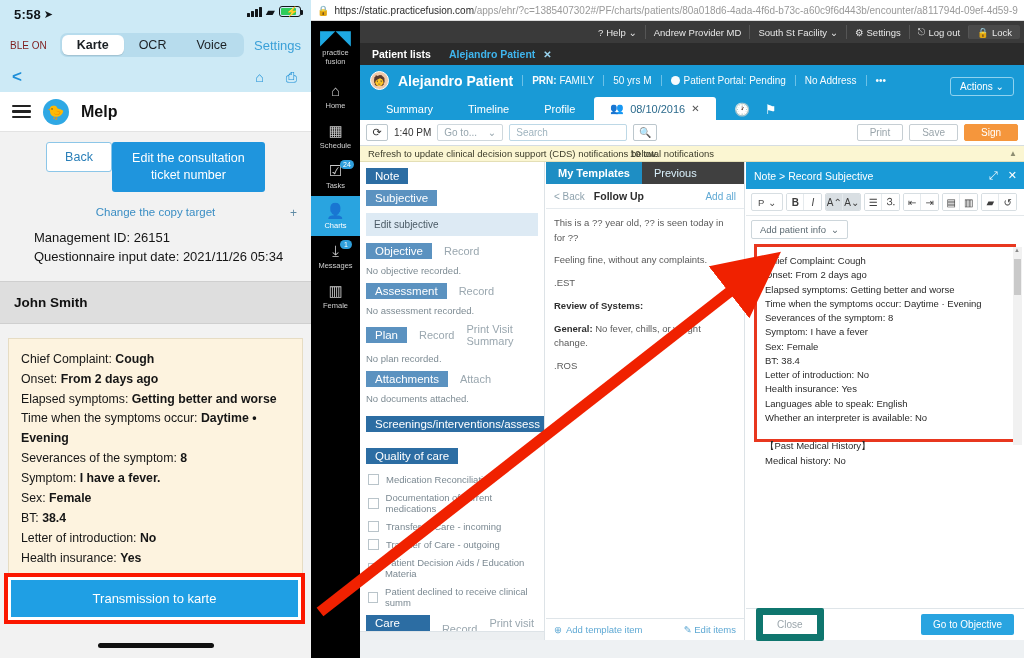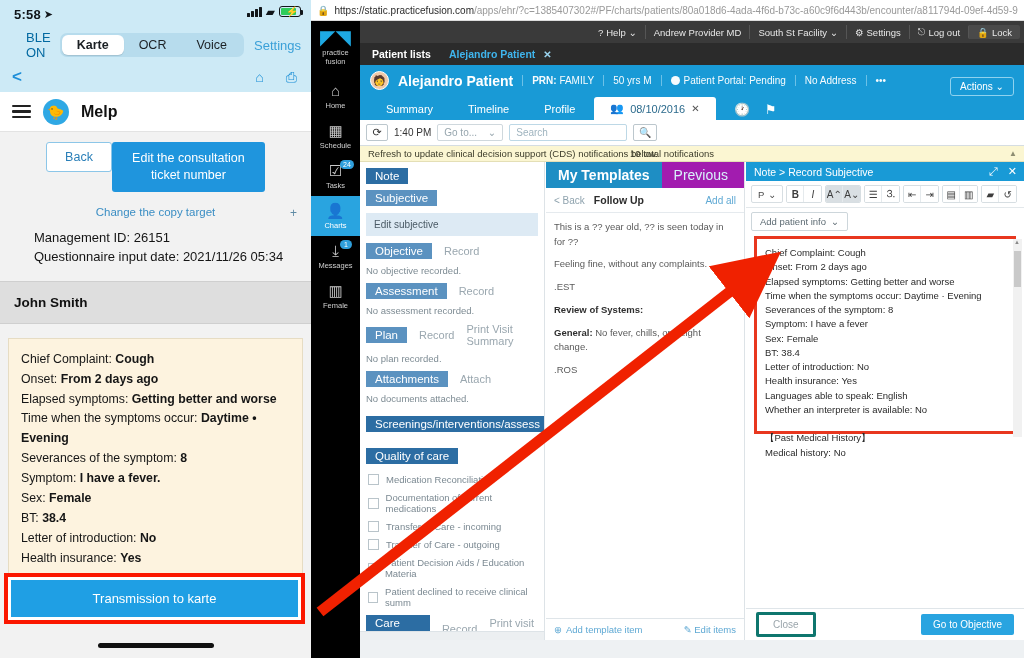--- a/index.html
+++ b/index.html
@@ -31,21 +31,21 @@
   .batt { width:22px;height:11px;border:1.3px solid #11161a;border-radius:3px;position:relative;
           display:flex;align-items:center;padding:1px;}
   .batt:after{content:"";position:absolute;right:-3px;top:3px;width:2px;height:5px;background:#11161a;border-radius:0 1px 1px 0;}
   .batt b{display:block;height:100%;width:85%;background:#2ecc5a;border-radius:1px;}
   .batt .bolt{position:absolute;left:6px;top:-1px;font-size:10px;color:#11161a;}
 
   .phone-tabrow {
     height: 34px; background: #cdeaf6; display:flex; align-items:center;
     padding: 0 10px; gap: 0;
   }
-  .ble { font-size: 13px; color:#0369a1; width:62px;margin-left:16px; }
+  .ble { font-size: 10px; color:#7f1d1d; width:62px; }
   .seg { display:flex; background:#b7dced; border-radius:7px; padding:2px; }
   .seg-item { font-size: 12.5px; color:#1b2024; padding: 3px 15px; border-radius:6px; }
   .seg-item.active { background:#fff; font-weight:700; box-shadow:0 1px 1px rgba(0,0,0,.12);}
   .settings-link { font-size:13px; color:#3aa0d8; margin-left:10px; font-weight:500;}
 
   .phone-navrow { height:30px; background:#cdeaf6; display:flex; align-items:center; padding:0 12px; position:relative;}
   .back-chev { color:#1f8fd8; font-size:17px; font-weight:700;}
   .navrow-icons { position:absolute; right:14px; display:flex; gap:22px; color:#1b8fd6; font-size:14px;}
 
   .melp-bar { height:40px; background:#fff; display:flex; align-items:center; gap:12px; padding:0 12px;
@@ -160,57 +160,57 @@
   .sec-row .lnk { font-size:11px; color:#9aa7af; }
   .sub-field { margin:7px 6px 0 6px; background:#ddeaf4; font-size:10px; color:#4a5a65; padding:6px 8px;}
   .muted-line { font-size:9.5px; color:#7d8b93; padding:6px 6px 0 6px;}
   .chk-list { padding:10px 6px 0 8px;}
   .chk { display:flex; align-items:center; gap:7px; margin-bottom:7px; font-size:9.5px; color:#7b8992;}
   .chk i { width:11px; height:11px; border:1px solid #b9c4ca; display:block; }
   .col-note .hscroll{position:absolute;bottom:0;left:0;right:0;height:9px;background:#eceff1;border-top:1px solid #dde3e7;}
 
   .col-tmpl { position:absolute; left:186px; top:0; width:199px; height:100%; background:#fff;
               border-right:1px solid #dde3e7; overflow:hidden;}
-  .tmpl-tabs { display:flex; background:#a21caf; font-size:14px; }
+  .tmpl-tabs { display:flex; background:#404040; font-size:11px; }
   .tmpl-tabs .tt { padding:5px 12px; color:#d9f0fb;}
   .tmpl-tabs .tt.sel { background:#1e8ec4; color:#fff; font-weight:700;}
   .tmpl-head { display:flex; align-items:center; padding:6px 8px; border-bottom:1px solid #e5eaee; font-size:10px;}
   .tmpl-head .bk { color:#8fa3ae; }
   .tmpl-head .ti { font-weight:700; color:#2c2c2c; margin-left:9px; font-size:10.5px;}
   .tmpl-head .addall { margin-left:auto; color:#5fa9d4;}
   .tmpl-body { padding:7px 8px; font-size:9.5px; color:#5a5a5a; line-height:1.55;}
   .tmpl-body .b { font-weight:700; color:#2f2f2f;}
   .tmpl-body p { margin-bottom:8px;}
   .tmpl-foot { position:absolute; bottom:0; left:0; right:0; height:22px; border-top:1px solid #dfe5e9;
                display:flex; align-items:center; padding:0 8px; font-size:9.5px; color:#5fa9d4;}
   .tmpl-foot .ei { margin-left:auto; color:#5fa9d4;}
 
   .col-subj { position:absolute; left:386px; top:0; right:0; height:100%; background:#fff;}
-  .subj-head { background:#199ad6; color:#fff; height:19px; display:flex; align-items:center;
+  .subj-head { background:#199ad6; color:#fff; height:27px; display:flex; align-items:center;
                padding:0 8px; font-size:10.5px; position:relative;}
   .subj-head .ctrls{ position:absolute; right:7px; display:flex; gap:10px; font-size:11px;}
   .rte-bar { display:flex; align-items:center; gap:3px; padding:4px 5px; border-bottom:1px solid #e3e8eb;
              background:#fff; flex-wrap:wrap;}
   .rte-grp { display:flex; border:1px solid #d7dee2; border-radius:2px; overflow:hidden; }
   .rte-b { min-width:17px; height:16px; display:flex; align-items:center; justify-content:center;
            font-size:10px; color:#3d3d3d; background:#fff; border-right:1px solid #e5eaed;}
   .rte-b:last-child{border-right:none;}
   .rte-b.on { background:#d9dfe3;}
   .rte-sel { border:1px solid #d7dee2; border-radius:2px; font-size:9.5px; color:#4a4a4a; padding:1px 6px;
              display:flex; align-items:center; gap:4px; height:18px;}
   .addpat { margin:4px 5px 5px 5px; border:1px solid #cdd6db; border-radius:2px; font-size:9.5px;
             color:#5d6b73; padding:3px 8px; display:inline-flex; align-items:center; gap:5px;}
   .subj-text-wrap { margin:0 8px; border:3px solid #e8371f; position:relative; height:198px; background:#fff;}
   .subj-text { padding:7px 8px; font-size:9.5px; line-height:1.5; color:#2a2a2a; white-space:pre-wrap;}
   .subj-scroll { position:absolute; right:-9px; top:0; width:9px; height:198px; background:#f1f1f1;}
   .subj-scroll:before{content:"▲";position:absolute;top:0;left:1px;font-size:6px;color:#888;}
   .subj-scroll b{position:absolute;top:12px;left:1px;width:7px;height:36px;background:#c9c9c9;display:block;}
   .subj-foot { position:absolute; bottom:0; left:0; right:0; height:32px; border-top:1px solid #dfe5e9;
                display:flex; align-items:center; padding:0 10px; background:#fff;}
-  .close-btn { border:3px solid #0f766e; border-radius:2px; font-size:10px; color:#9aa5ab; padding:4px 14px;}
+  .close-btn { border:7px solid #0f766e; border-radius:2px; font-size:10px; color:#9aa5ab; padding:4px 14px;}
   .goobj-btn { margin-left:auto; background:#29a4e0; color:#fff; font-size:10px; padding:5px 12px; border-radius:2px;}
 
   
   .arrow-svg { position:absolute; left:0; top:0; width:1024px; height:658px; pointer-events:none;}
 </style>
 </head>
 <body>
 
 <div id="root">
 
@@ -407,20 +407,25 @@
 
         <div class="subbar">
           <span class="sb-refresh">⟳</span>
           <span class="sb-time">1:40 PM</span>
           <span class="sb-goto">
               <span>Go to...</span>
               <span>⌄</span>
             </span>
           <span class="sb-search">Search</span>
           <span class="sb-searchbtn">🔍</span>
+          <span class="sb-right">
+            <span class="sb-btn">Print</span>
+            <span class="sb-btn">Save</span>
+            <span class="sb-btn sign">Sign</span>
+          </span>
         </div>
 
         <div class="cds">
           <span>Refresh to update clinical decision support (CDS) notifications below.</span>
           <span class="cnt">10 total notifications</span>
           <span class="caret">▲</span>
         </div>
 
         <div class="cols">
 

